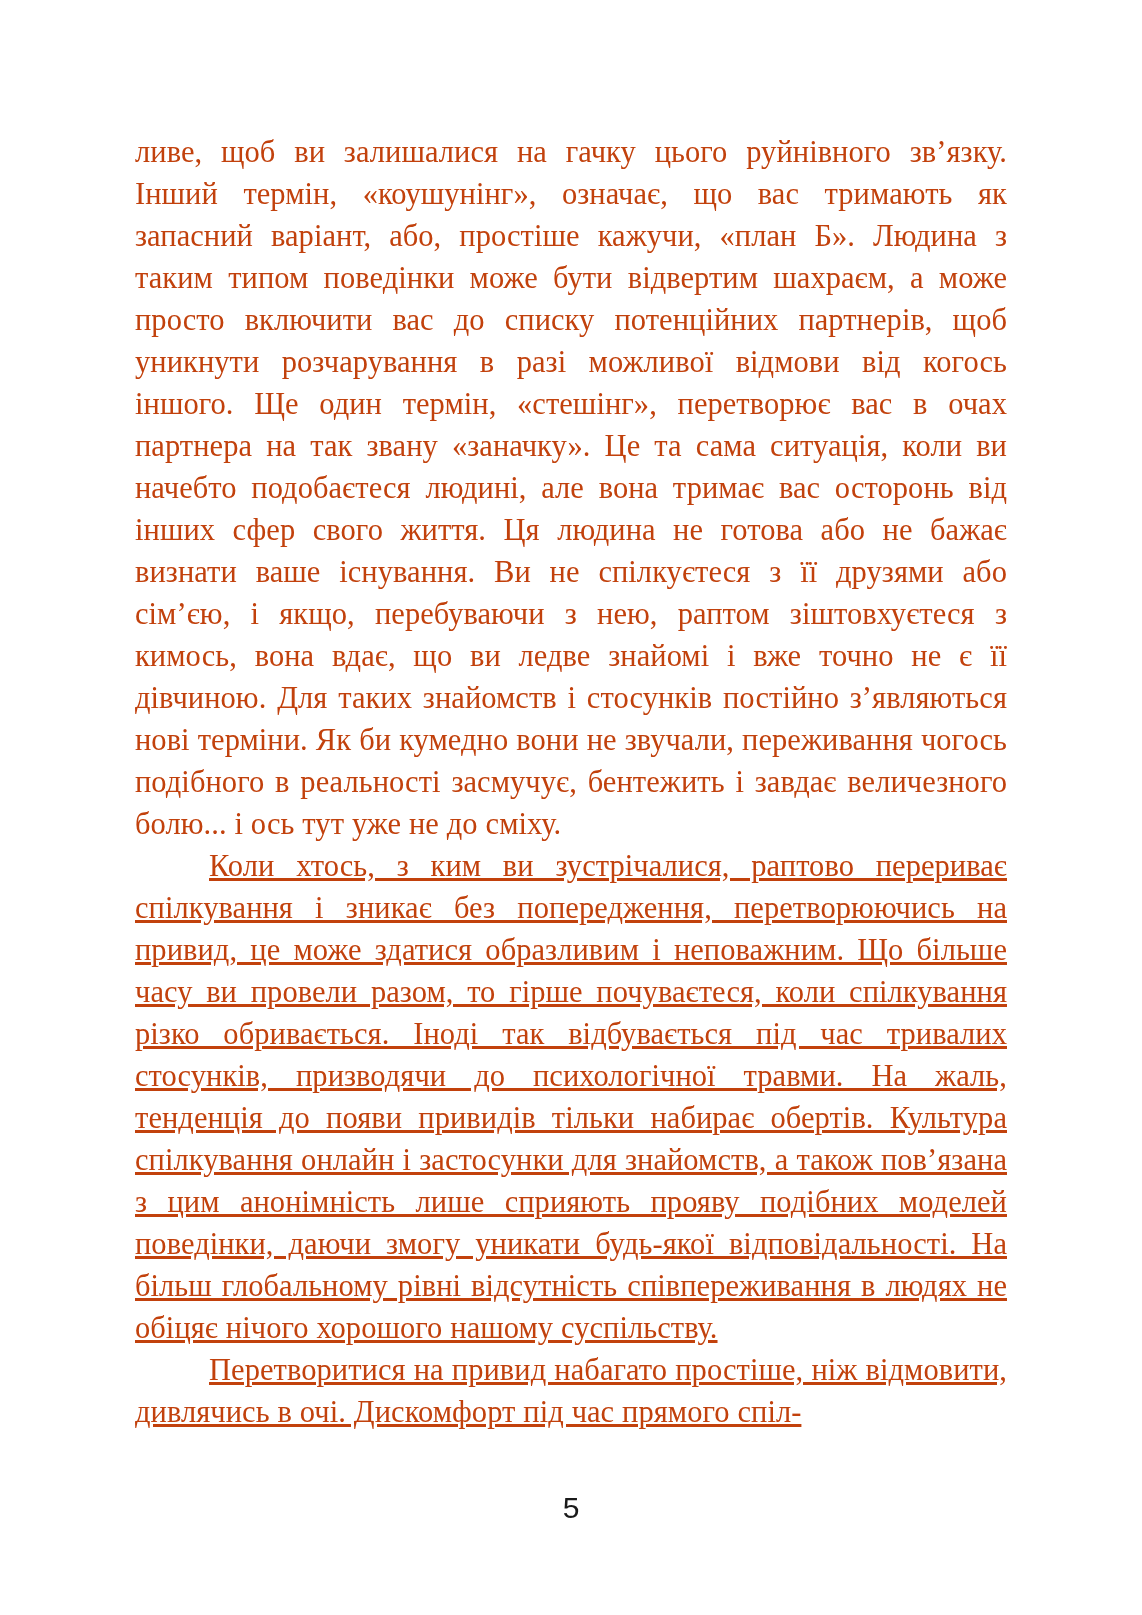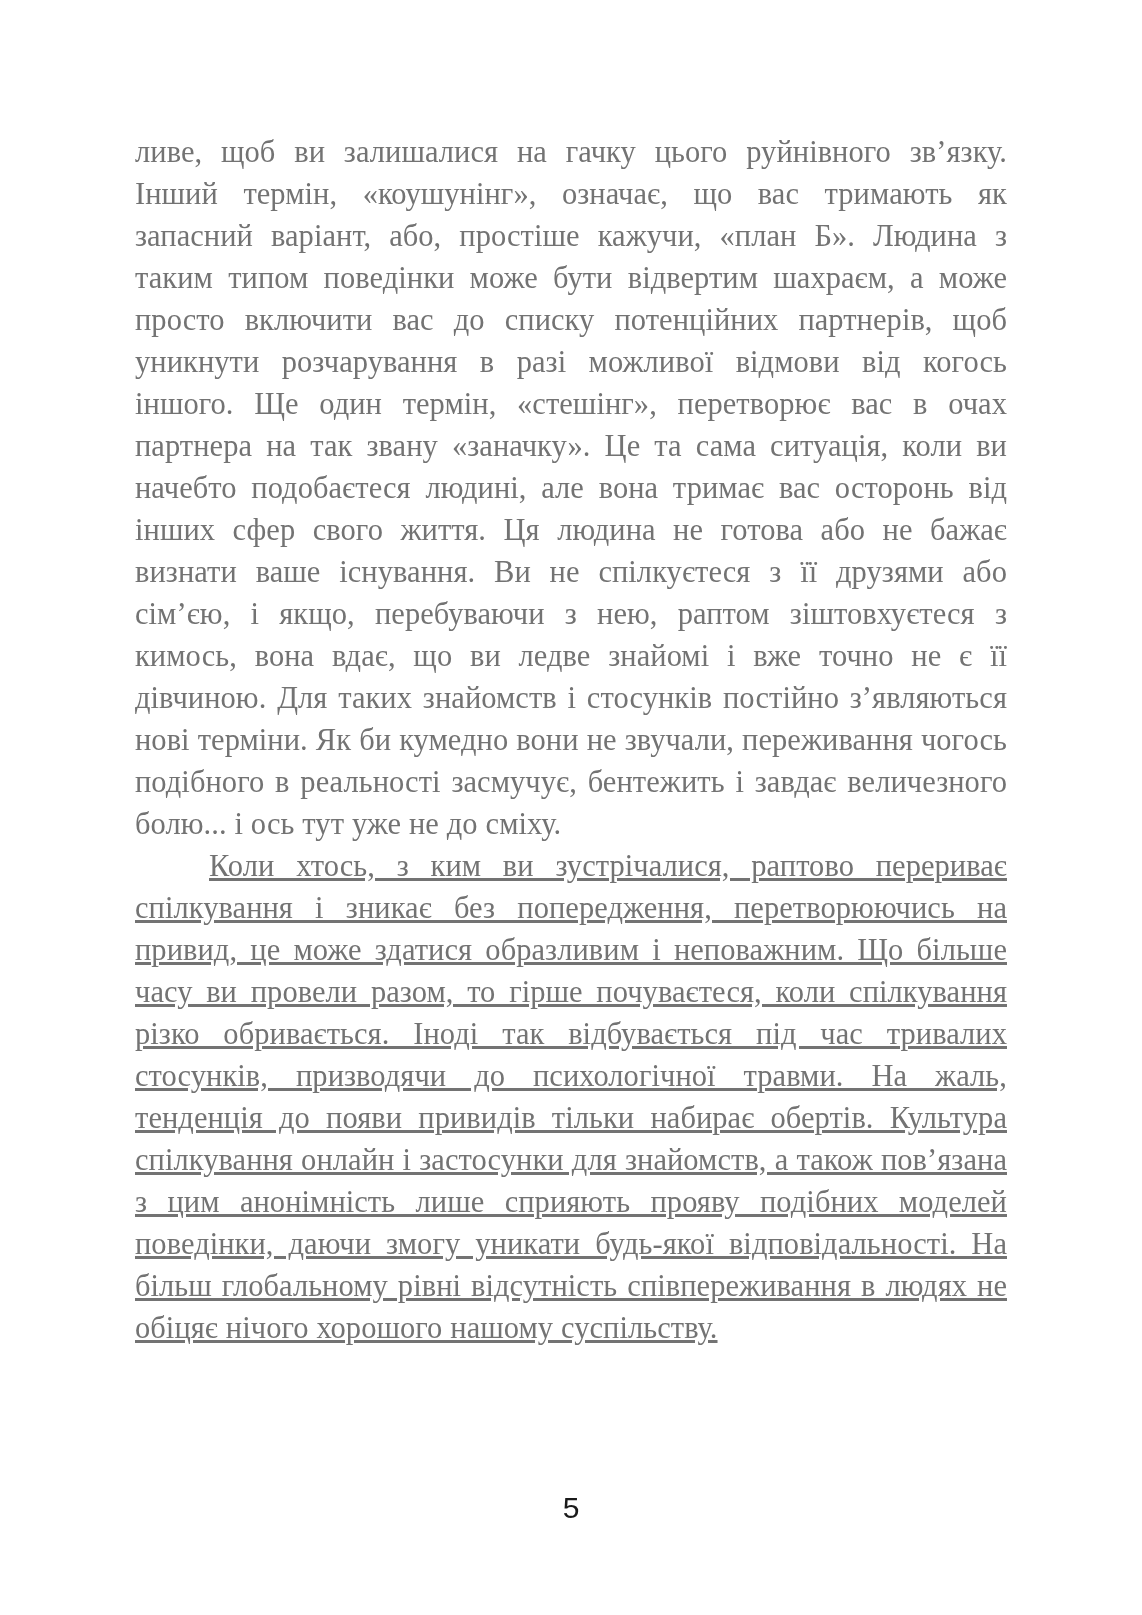--- a/index.html
+++ b/index.html
@@ -23,21 +23,21 @@
     left: 135px;
     top: 131px;
     width: 872px;
   }
 
   .para {
     margin: 0;
     font-family: "Liberation Serif", "DejaVu Serif", serif;
     font-size: 30.5px;
     line-height: 42px;
-    color: #737373;
+    color: #c2410c;
     text-align: justify;
     text-justify: inter-word;
     hyphens: none;
     letter-spacing: 0.05px;
     word-spacing: 0.2px;
   }
 
   .para + .para {
     text-indent: 74px;
     text-decoration: underline;
@@ -61,17 +61,18 @@
   }
 </style>
 </head>
 <body>
 
 <div class="page">
 
   <div class="text-block">
     <p class="para">ливе, щоб ви залишалися на гачку цього руйнівного зв’язку. Інший термін, «коушунінг», означає, що вас тримають як запасний варіант, або, простіше кажучи, «план Б». Людина з таким типом поведінки може бути відвертим шахраєм, а може просто включити вас до списку потенційних партнерів, щоб уникнути розчарування в разі можливої відмови від когось іншого. Ще один термін, «стешінг», перетворює вас в очах партнера на так звану «заначку». Це та сама ситуація, коли ви начебто подобаєтеся людині, але вона тримає вас осторонь від інших сфер свого життя. Ця людина не готова або не бажає визнати ваше існування. Ви не спілкуєтеся з її друзями або сім’єю, і якщо, перебуваючи з нею, раптом зіштовхуєтеся з кимось, вона вдає, що ви ледве знайомі і вже точно не є її дівчиною. Для таких знайомств і стосунків постійно з’являються нові терміни. Як би кумедно вони не звучали, переживання чогось подібного в реальності засмучує, бентежить і завдає величезного болю... і ось тут уже не до сміху.</p>
     <p class="para">Коли хтось, з ким ви зустрічалися, раптово перериває спілкування і зникає без попередження, перетворюючись на привид, це може здатися образливим і неповажним. Що більше часу ви провели разом, то гірше почуваєтеся, коли спілкування різко обривається. Іноді так відбувається під час тривалих стосунків, призводячи до психологічної травми. На жаль, тенденція до появи привидів тільки набирає обертів. Культура спілкування онлайн і застосунки для знайомств, а також пов’язана з цим анонімність лише сприяють прояву подібних моделей поведінки, даючи змогу уникати будь-якої відповідальності. На більш глобальному рівні відсутність співпереживання в людях не обіцяє нічого хорошого нашому суспільству.</p>
+    <p class="para continues">Перетворитися на привид набагато простіше, ніж відмовити, дивлячись в очі. Дискомфорт під час прямого спіл-</p>
   </div>
 
   <div class="folio">5</div>
 
 </div>
 
 </body></html>

